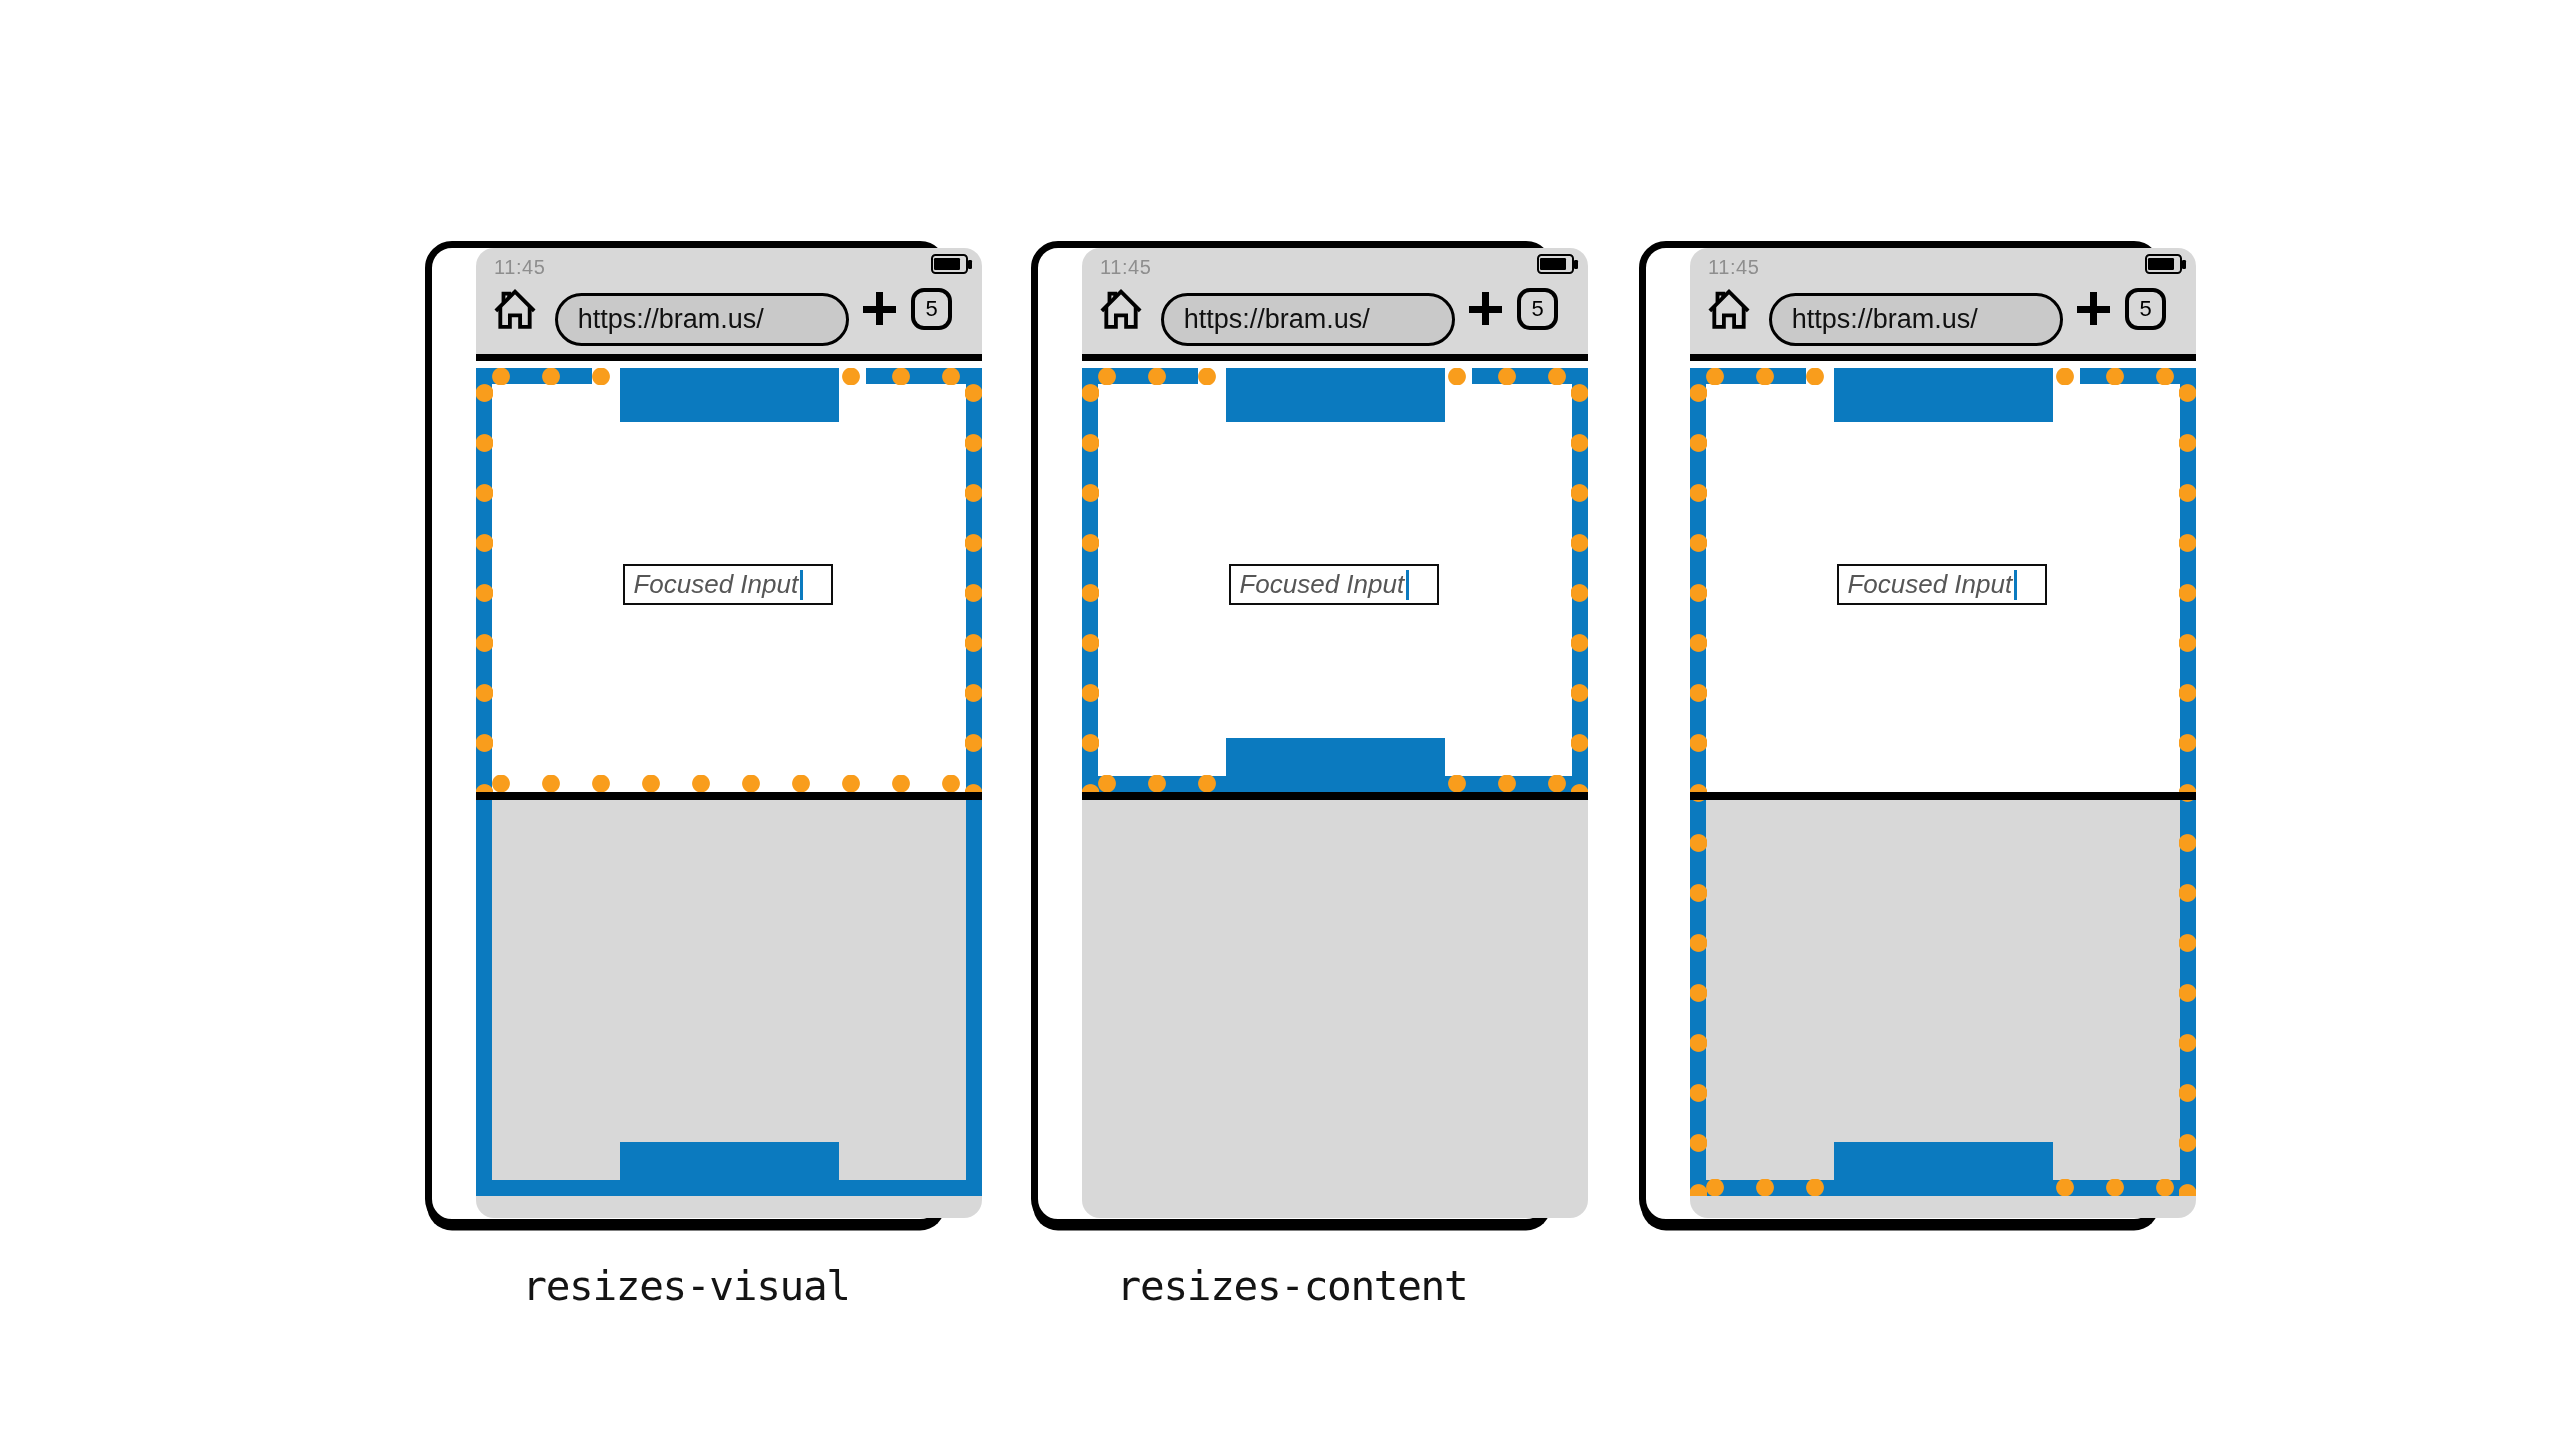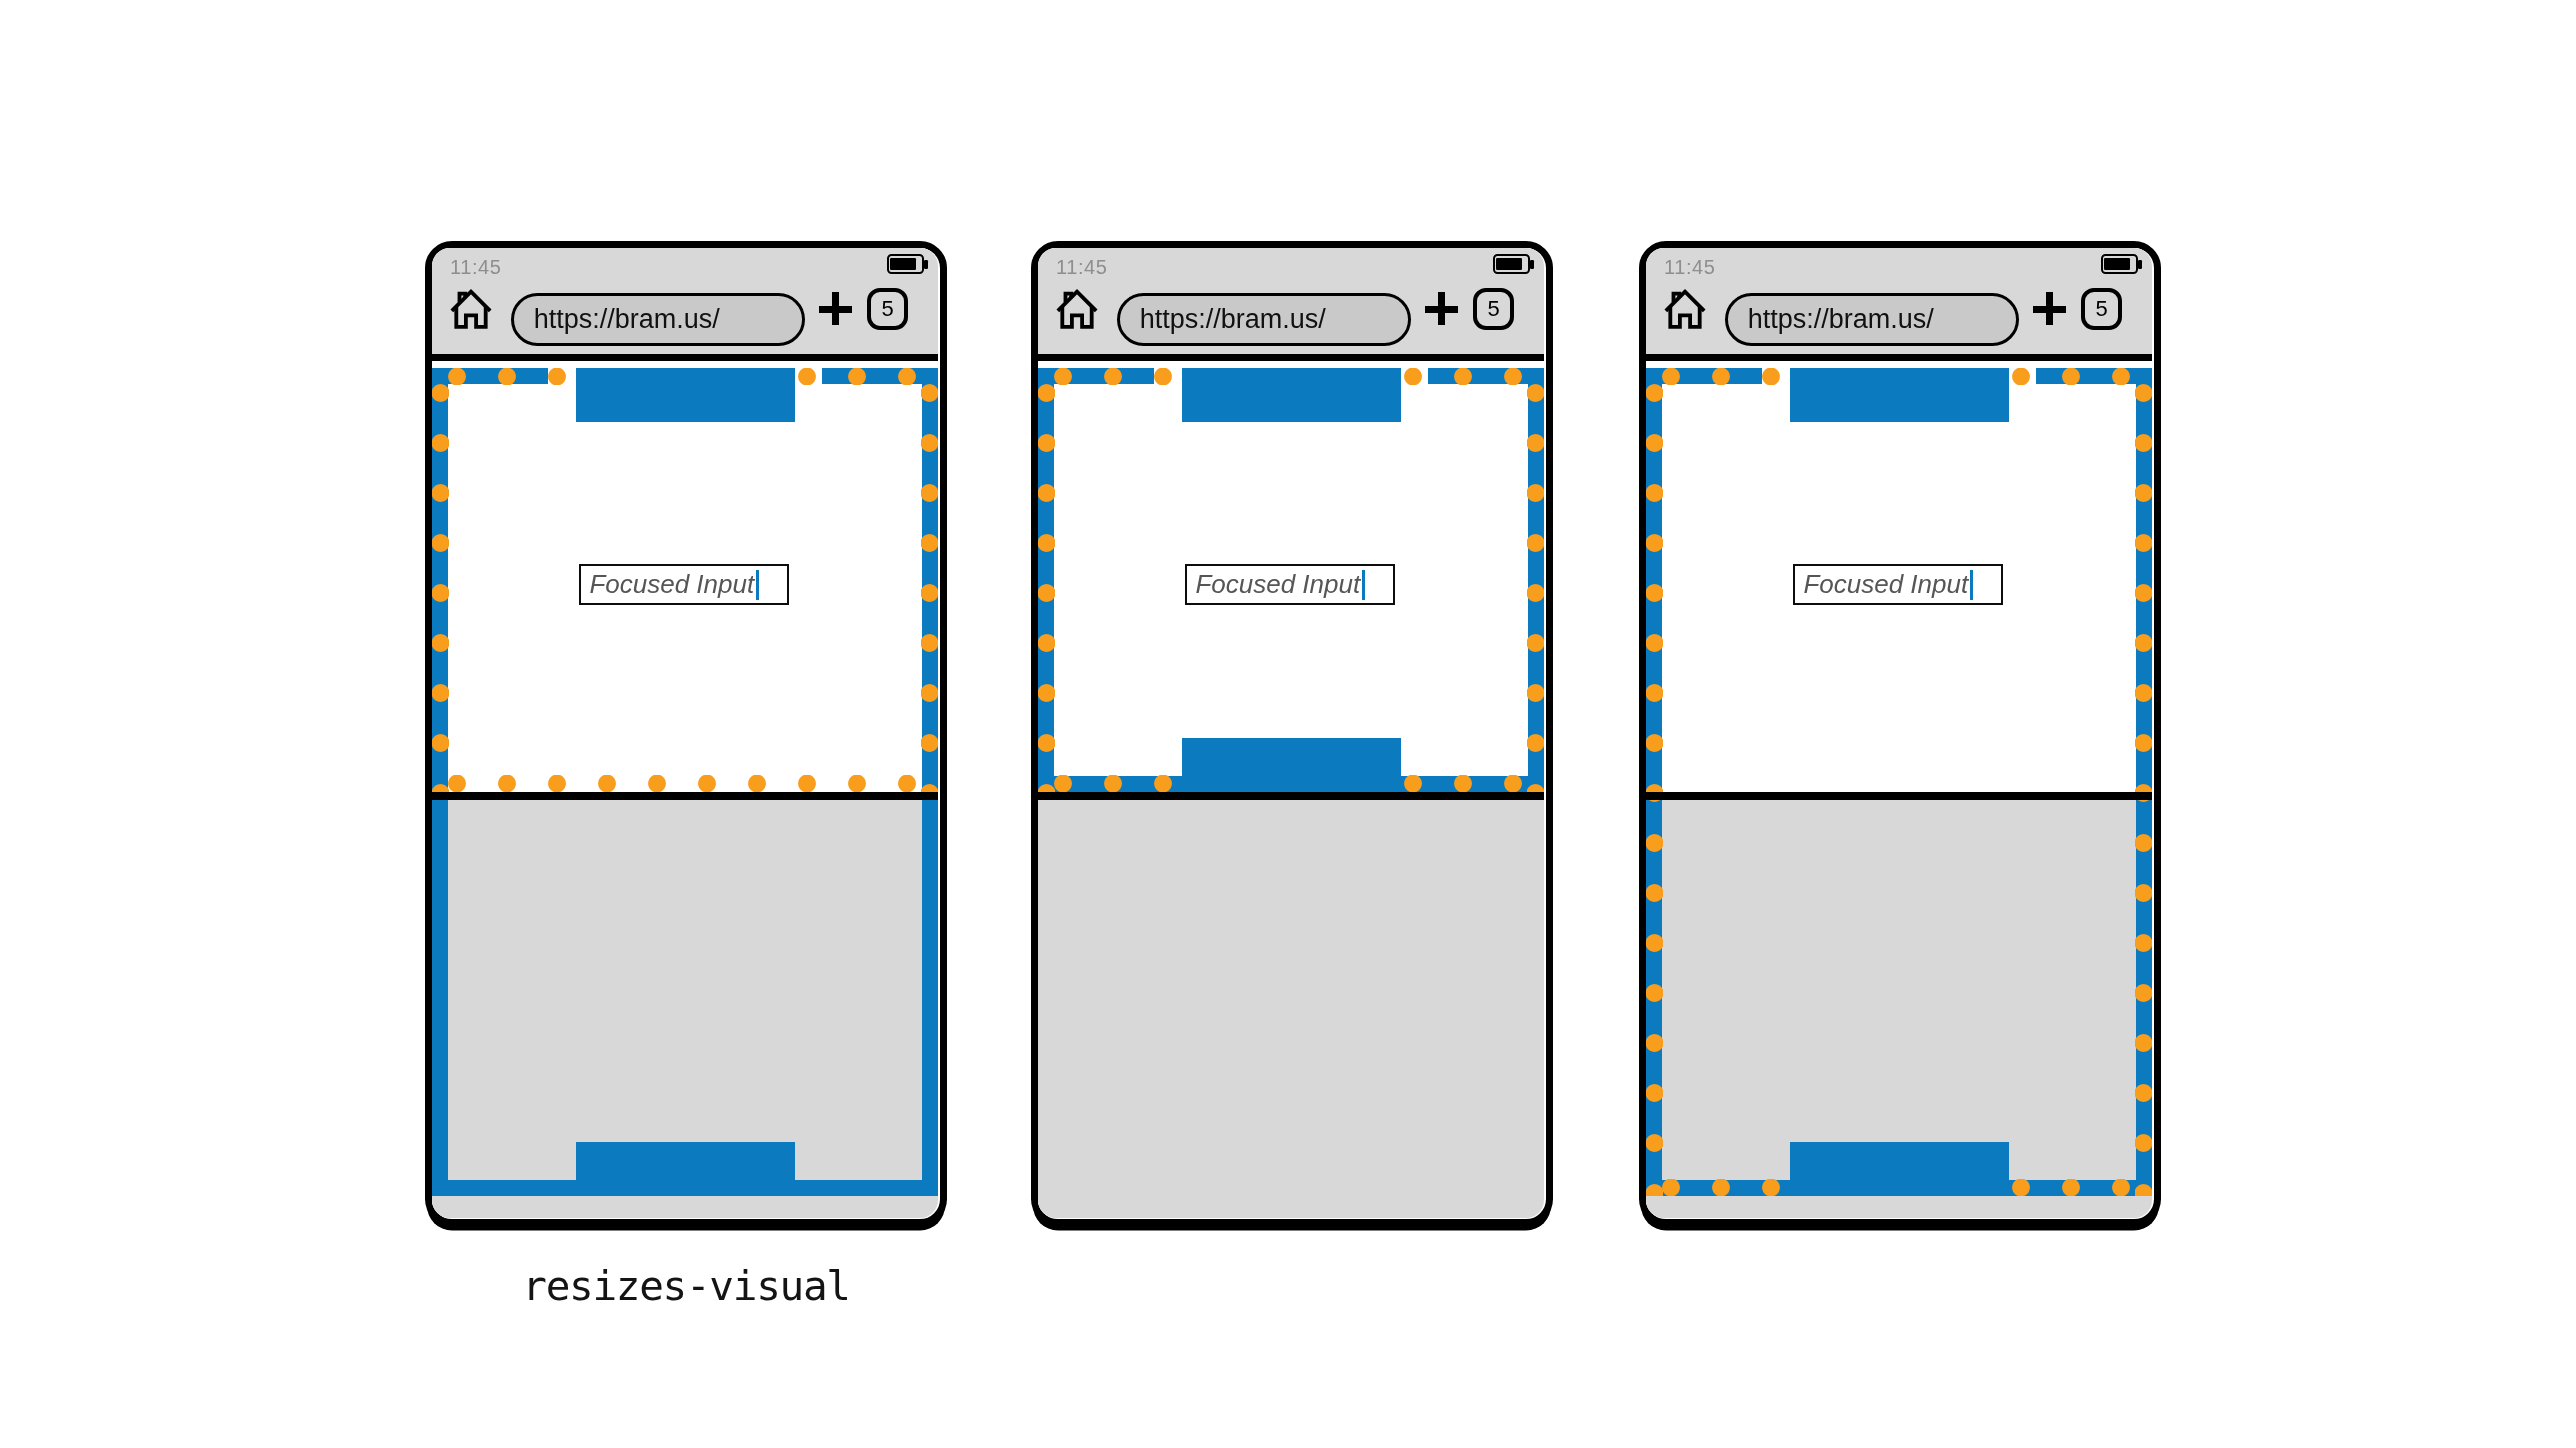--- a/index.html
+++ b/index.html
@@ -10,21 +10,21 @@
   .stage { position:absolute; inset:0; background:#ffffff; }
 
   
   .unit { position:absolute; top:241px; width:522px; }
   .unit.u1 { left:425px; }
   .unit.u2 { left:1031px; }
   .unit.u3 { left:1639px; }
 
   .phone { width:522px; height:985px; border:7.7px solid #000;
            border-radius:27px; background:#fff;
-           box-shadow:0 6.4px 0 -1.9px #000; }
+           box-shadow:0 6.4px 0 -1.9px #000;padding-left:44px; }
   .screen { position:relative; width:506px; height:970px;
             border-radius:18px; overflow:hidden; background:#fff; }
 
   
   .statusbar { position:absolute; left:0; top:0; width:506px; height:113px;
                background:#d8d8d8; border-bottom:7.7px solid #000; z-index:50; }
   .time { position:absolute; left:18px; top:7.7px; font-size:20px; color:#8e8e8e;
           letter-spacing:0.6px; }
   .battery { position:absolute; right:14px; top:6.4px; width:37px; height:19.3px;
              border:2.6px solid #000; border-radius:4.5px; }
@@ -192,20 +192,21 @@
           <div class="focus-input">
             <span class="txt">Focused Input</span>
             <span class="caret"></span>
           </div>
         </div>
 
         <div class="kb"></div>
         <div class="kb-line"></div>
       </div>
     </div>
+    <div class="caption">resizes-content</div>
   </div>
 
   <div class="unit u3 m3">
     <div class="phone">
       <div class="screen">
 
         <div class="statusbar">
           <div class="time">11:45</div>
           <div class="battery">
               <div class="bfill"></div>

